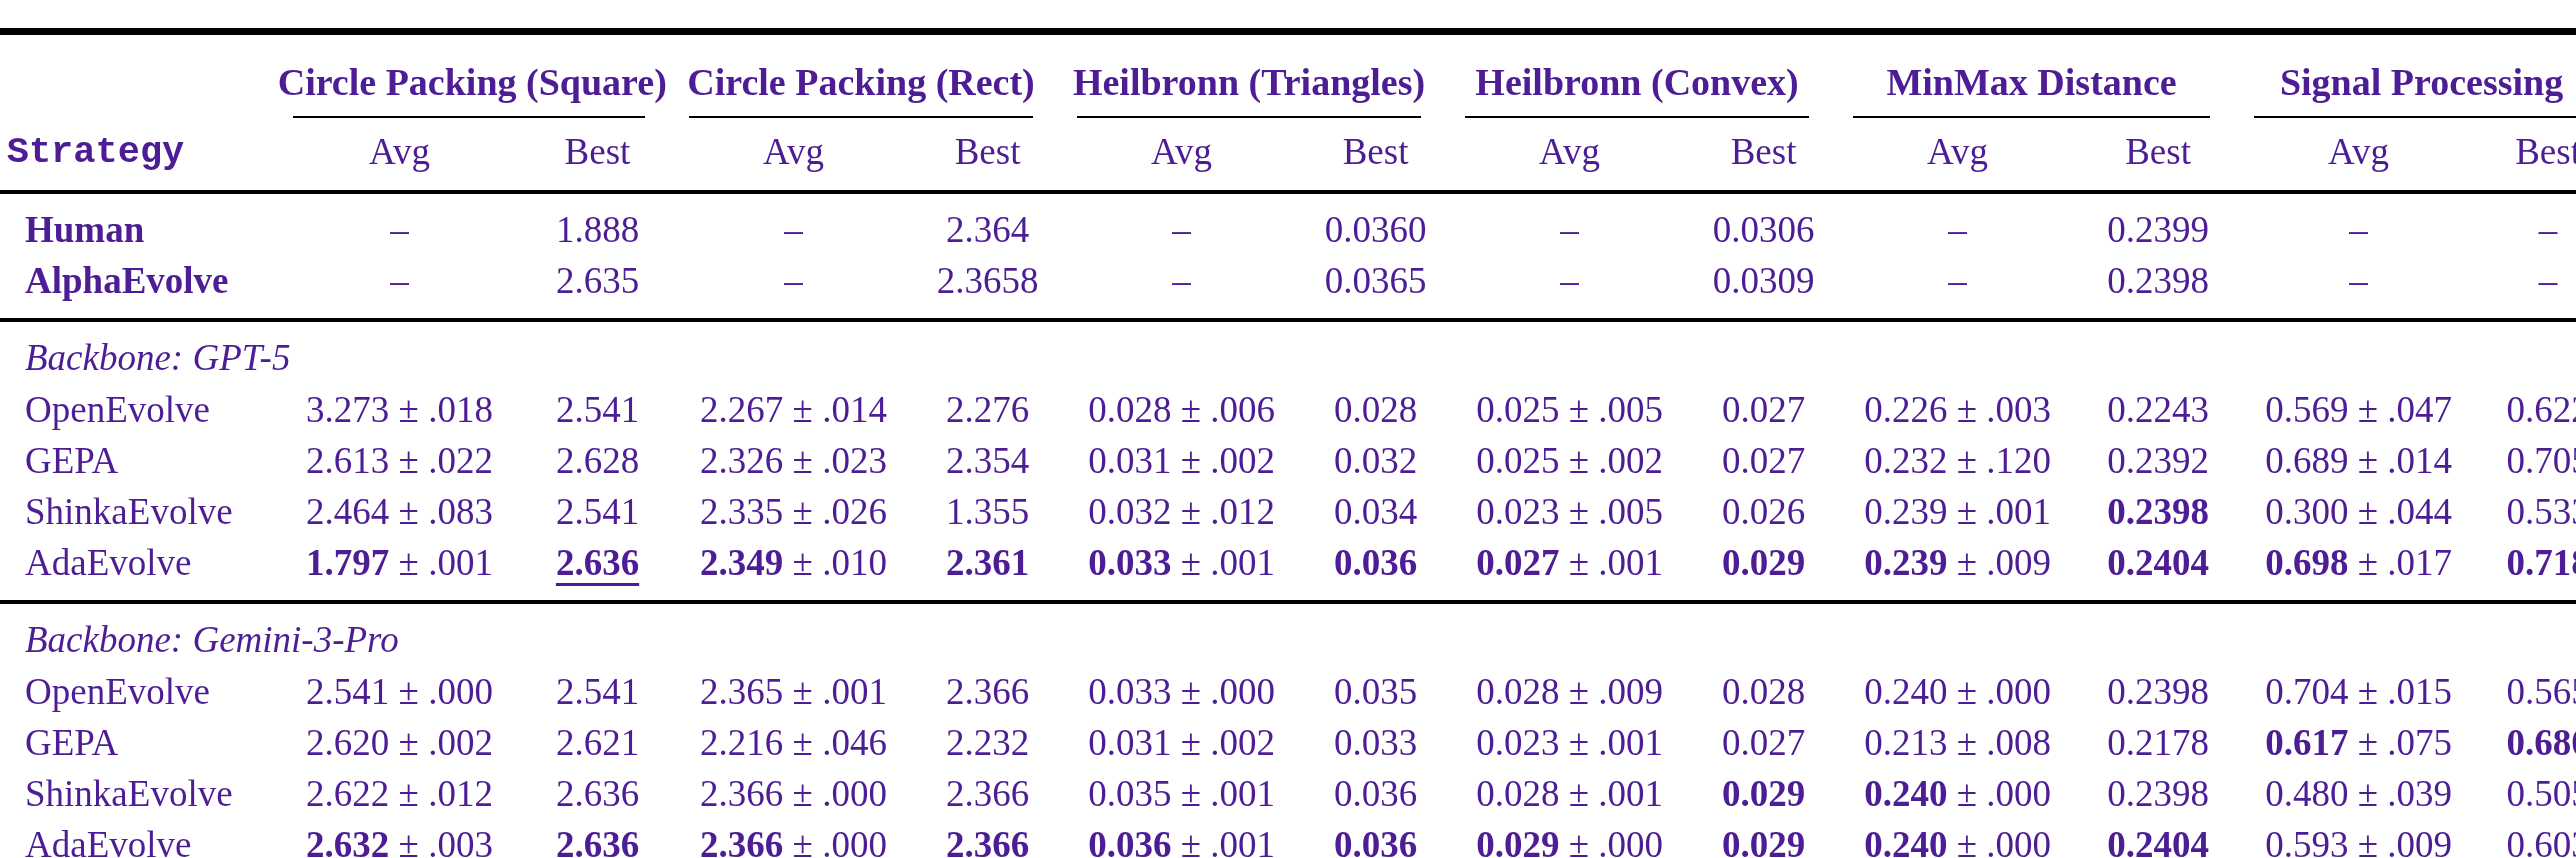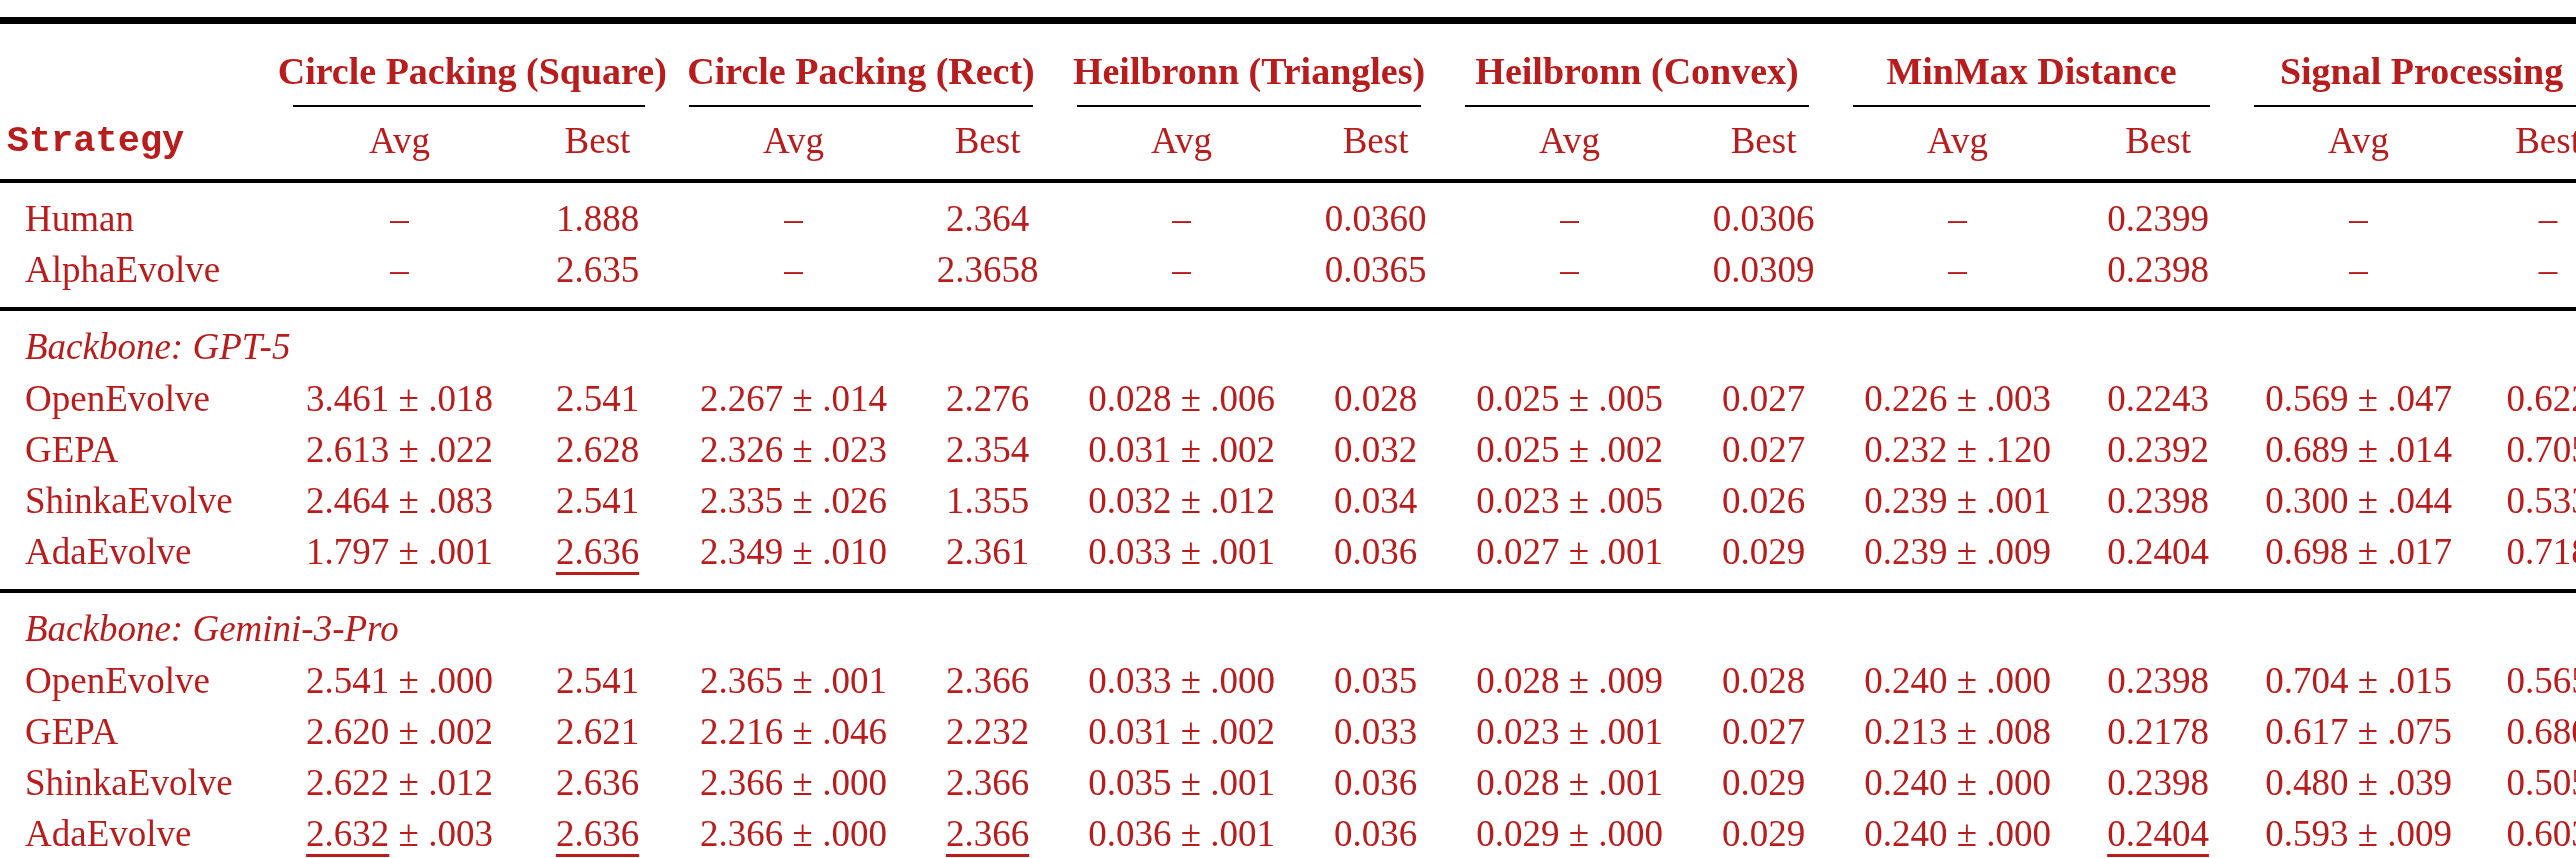--- a/index.html
+++ b/index.html
@@ -1,23 +1,23 @@
 <!DOCTYPE html>
 <html style="font-size:13.5px"><head>
 <meta charset="utf-8">
 <style>
   * { box-sizing: border-box; margin: 0; padding: 0; }
   html, body { background: #ffffff; }
   .page {
     width: 2576px;
     height: 858px;
     background: #ffffff;
-    color: #b91c1c;
+    color: #4c1d95;
     font-family: "Liberation Serif", "DejaVu Serif", serif;
-    padding-top: 17px;
+    padding-top: 28px;
     overflow: hidden;
   }
   table.results {
     width: 2576px;
     border-collapse: collapse;
     table-layout: fixed;
     border-top: 7.6px solid #000;
     border-bottom: 7.6px solid #000;
   }
   th, td {
@@ -39,21 +39,21 @@
   
   tr.first-in-block td { padding-top: 13.5px; }
   tr.rule-below td { padding-bottom: 13.5px; border-bottom: 4.2px solid #000; }
   tr.section-row td {
     text-align: left;
     font-style: italic;
     padding: 13.5px 6.7px 3.4px 25px;
   }
   tr.last-row td { padding-bottom: 17px; }
 
-  .b { font-weight: normal; }
+  .b { font-weight: bold; }
   .u {
     text-decoration: underline;
     text-decoration-thickness: 3.4px;
     text-underline-offset: 7.6px;
   }
   .pm { font-weight: normal; }
 </style>
 </head>
 <body>
 
@@ -147,21 +147,21 @@
           <td><span class="v">–</span></td>
           <td><span class="v">0.2398</span></td>
           <td><span class="v">–</span></td>
           <td><span class="v">–</span></td>
         </tr>
         <tr class="section-row">
           <td colspan="13">Backbone: GPT-5</td>
         </tr>
         <tr>
           <td class="strategy">OpenEvolve</td>
-          <td><span class="v">3.461</span> <span class="pm">± .018</span></td>
+          <td><span class="v">3.273</span> <span class="pm">± .018</span></td>
           <td><span class="v">2.541</span></td>
           <td><span class="v">2.267</span> <span class="pm">± .014</span></td>
           <td><span class="v">2.276</span></td>
           <td><span class="v">0.028</span> <span class="pm">± .006</span></td>
           <td><span class="v">0.028</span></td>
           <td><span class="v">0.025</span> <span class="pm">± .005</span></td>
           <td><span class="v">0.027</span></td>
           <td><span class="v">0.226</span> <span class="pm">± .003</span></td>
           <td><span class="v">0.2243</span></td>
           <td><span class="v">0.569</span> <span class="pm">± .047</span></td>

